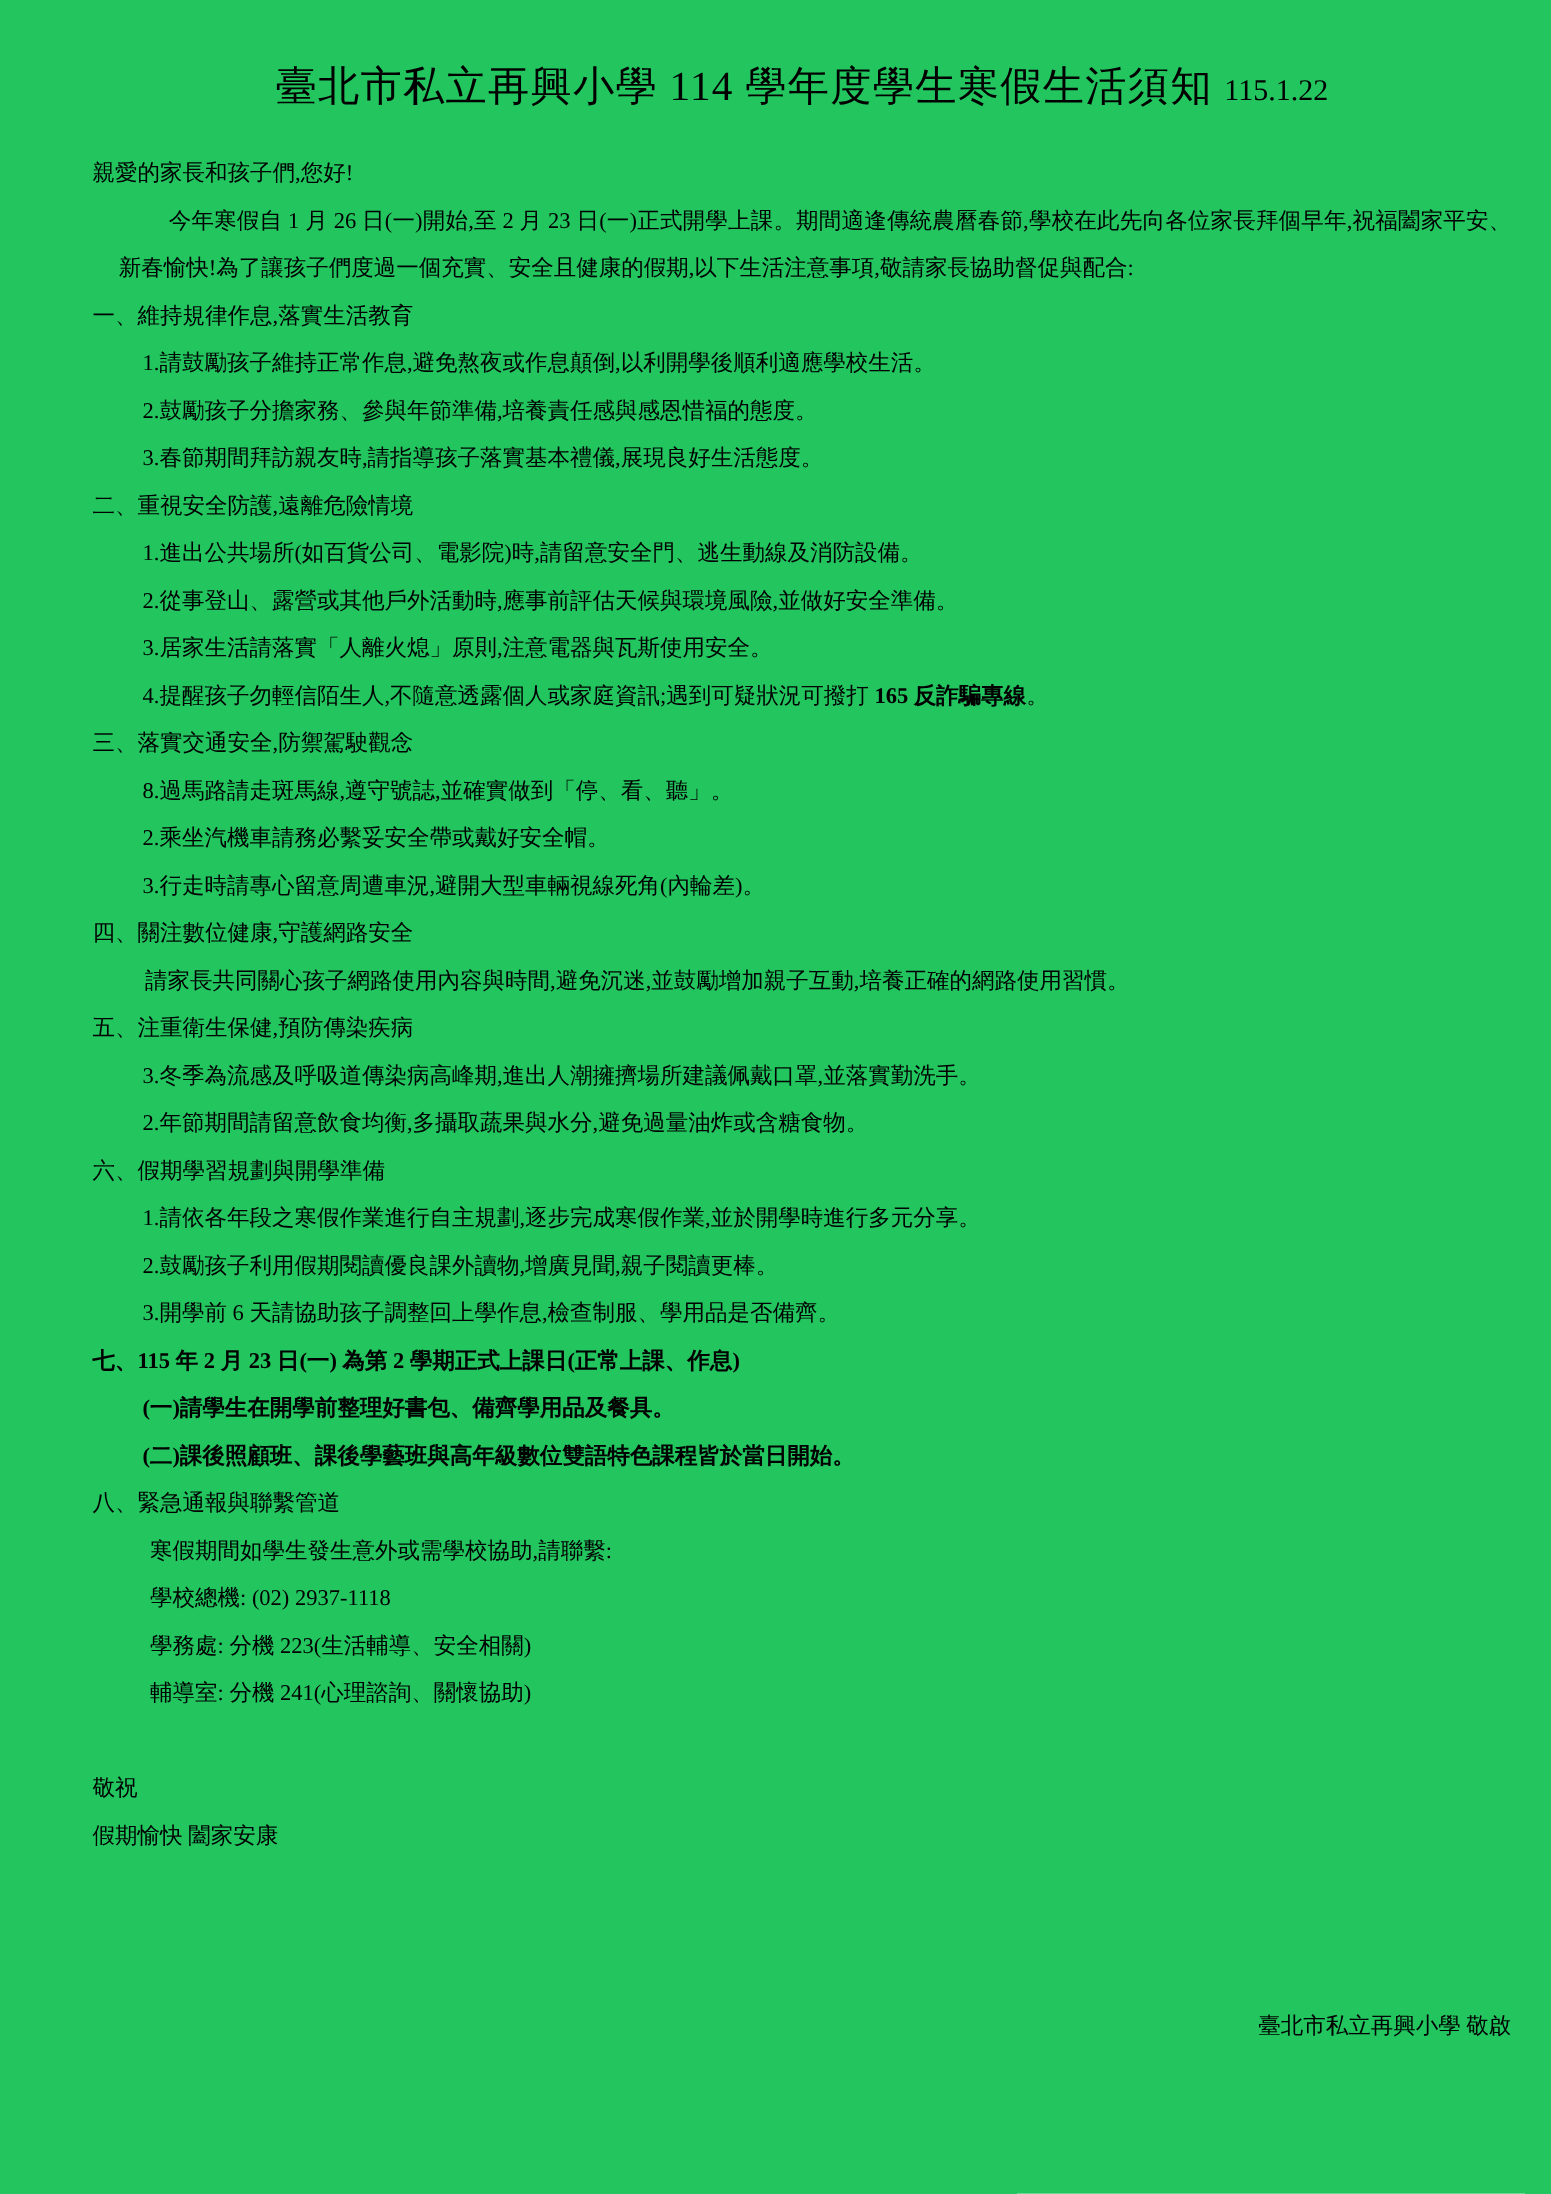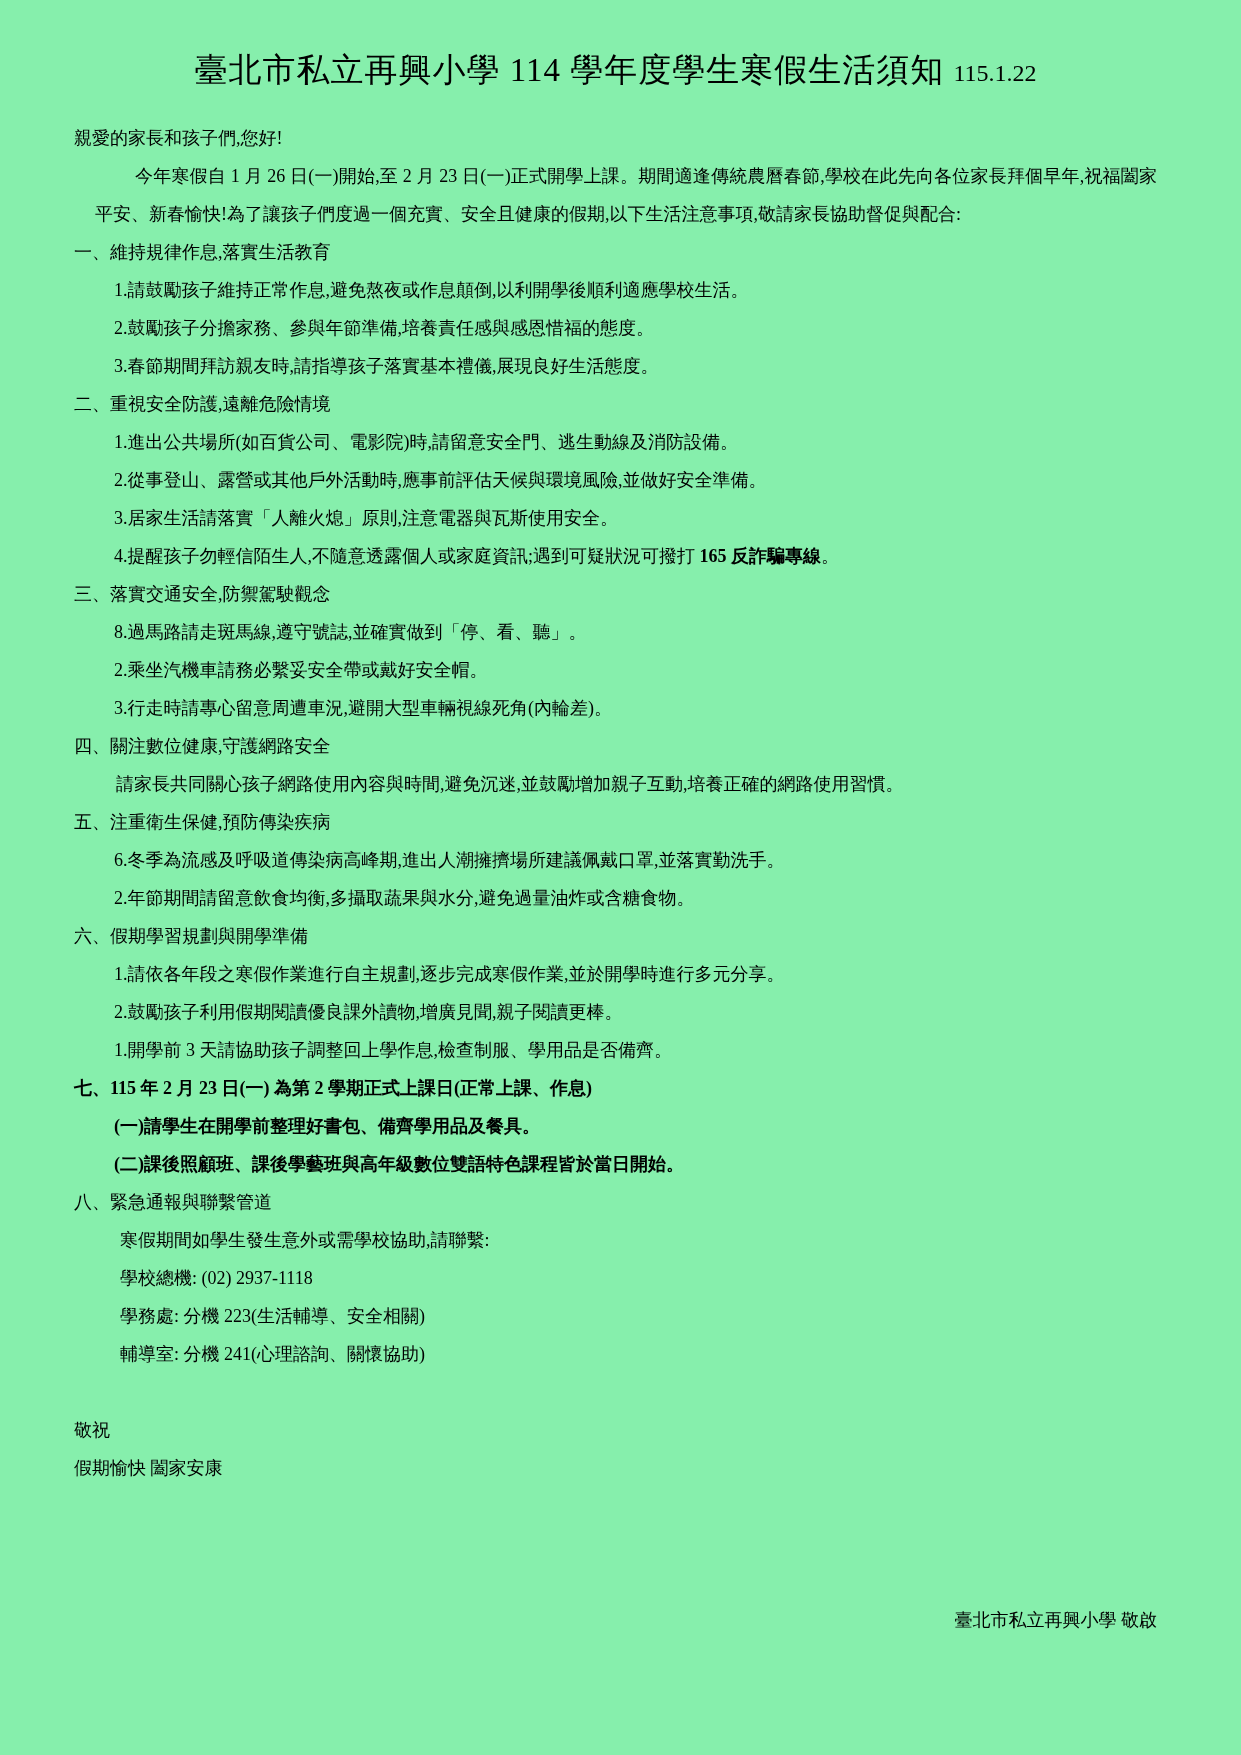--- a/index.html
+++ b/index.html
@@ -10,22 +10,22 @@
   body {
     width: 1241px;
     min-height: 1755px;
     color: #000000;
     font-family: "Liberation Serif", "DejaVu Serif", serif;
   }
   .page {
     box-sizing: border-box;
     width: 1241px;
     min-height: 1755px;
-    padding: 46px 84px 40px 74px;
-    background: #86efac;
+    padding: 46px 32px 40px 74px;
+    background: #22c55e;
   }
   .title {
     margin: 0 0 22px 0;
     font-size: 33px;
     font-weight: normal;
     line-height: 48px;
     text-align: center;
     letter-spacing: 1px;
     white-space: nowrap;
   }
@@ -105,29 +105,29 @@
     <div class="line item">3.行走時請專心留意周遭車況,避開大型車輛視線死角(內輪差)。</div>
   </div>
 
   <div>
     <div class="line heading">四、關注數位健康,守護網路安全</div>
     <p class="para body-indent">請家長共同關心孩子網路使用內容與時間,避免沉迷,並鼓勵增加親子互動,培養正確的網路使用習慣。</p>
   </div>
 
   <div>
     <div class="line heading">五、注重衛生保健,預防傳染疾病</div>
-    <div class="line item">6.冬季為流感及呼吸道傳染病高峰期,進出人潮擁擠場所建議佩戴口罩,並落實勤洗手。</div>
+    <div class="line item">3.冬季為流感及呼吸道傳染病高峰期,進出人潮擁擠場所建議佩戴口罩,並落實勤洗手。</div>
     <div class="line item">2.年節期間請留意飲食均衡,多攝取蔬果與水分,避免過量油炸或含糖食物。</div>
   </div>
 
   <div>
     <div class="line heading">六、假期學習規劃與開學準備</div>
     <div class="line item">1.請依各年段之寒假作業進行自主規劃,逐步完成寒假作業,並於開學時進行多元分享。</div>
     <div class="line item">2.鼓勵孩子利用假期閱讀優良課外讀物,增廣見聞,親子閱讀更棒。</div>
-    <div class="line item">1.開學前 3 天請協助孩子調整回上學作息,檢查制服、學用品是否備齊。</div>
+    <div class="line item">3.開學前 6 天請協助孩子調整回上學作息,檢查制服、學用品是否備齊。</div>
   </div>
 
   <div>
     <div class="line heading bold">七、115 年 2 月 23 日(一) 為第 2 學期正式上課日(正常上課、作息)</div>
     <div class="line sub7 bold">(一)請學生在開學前整理好書包、備齊學用品及餐具。</div>
     <div class="line sub7 bold">(二)課後照顧班、課後學藝班與高年級數位雙語特色課程皆於當日開始。</div>
   </div>
 
   <div>
     <div class="line heading">八、緊急通報與聯繫管道</div>

